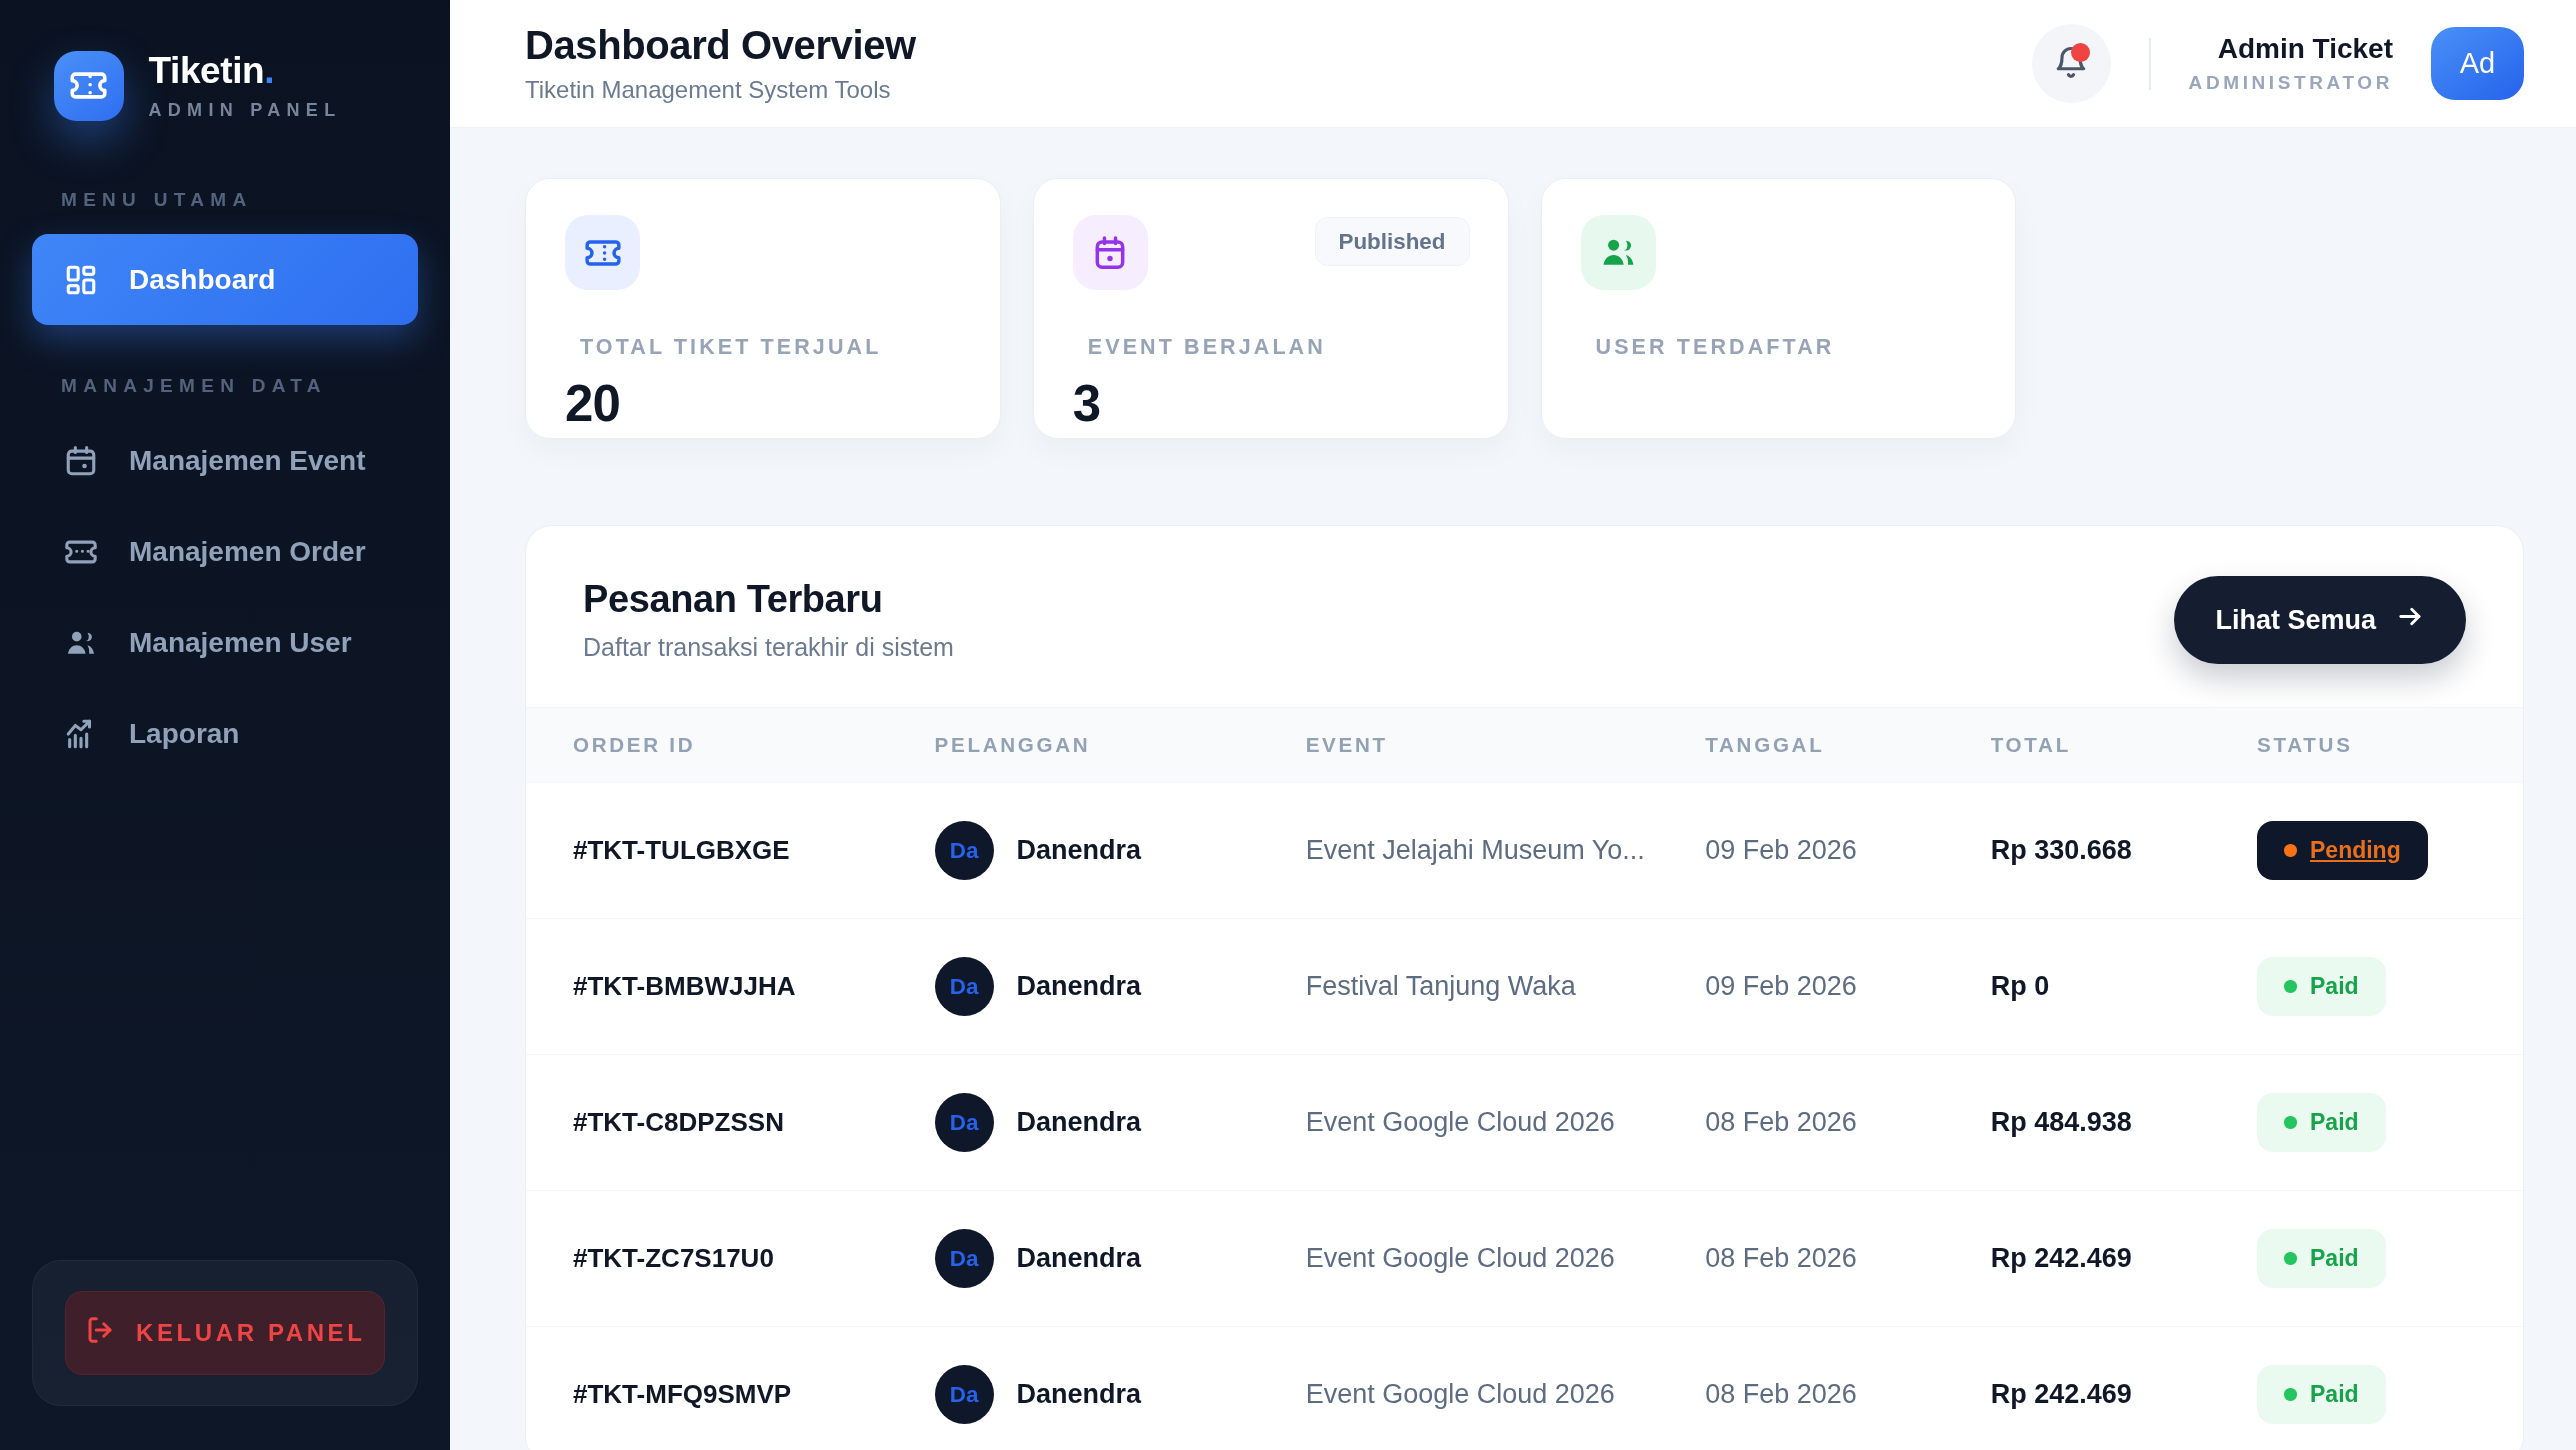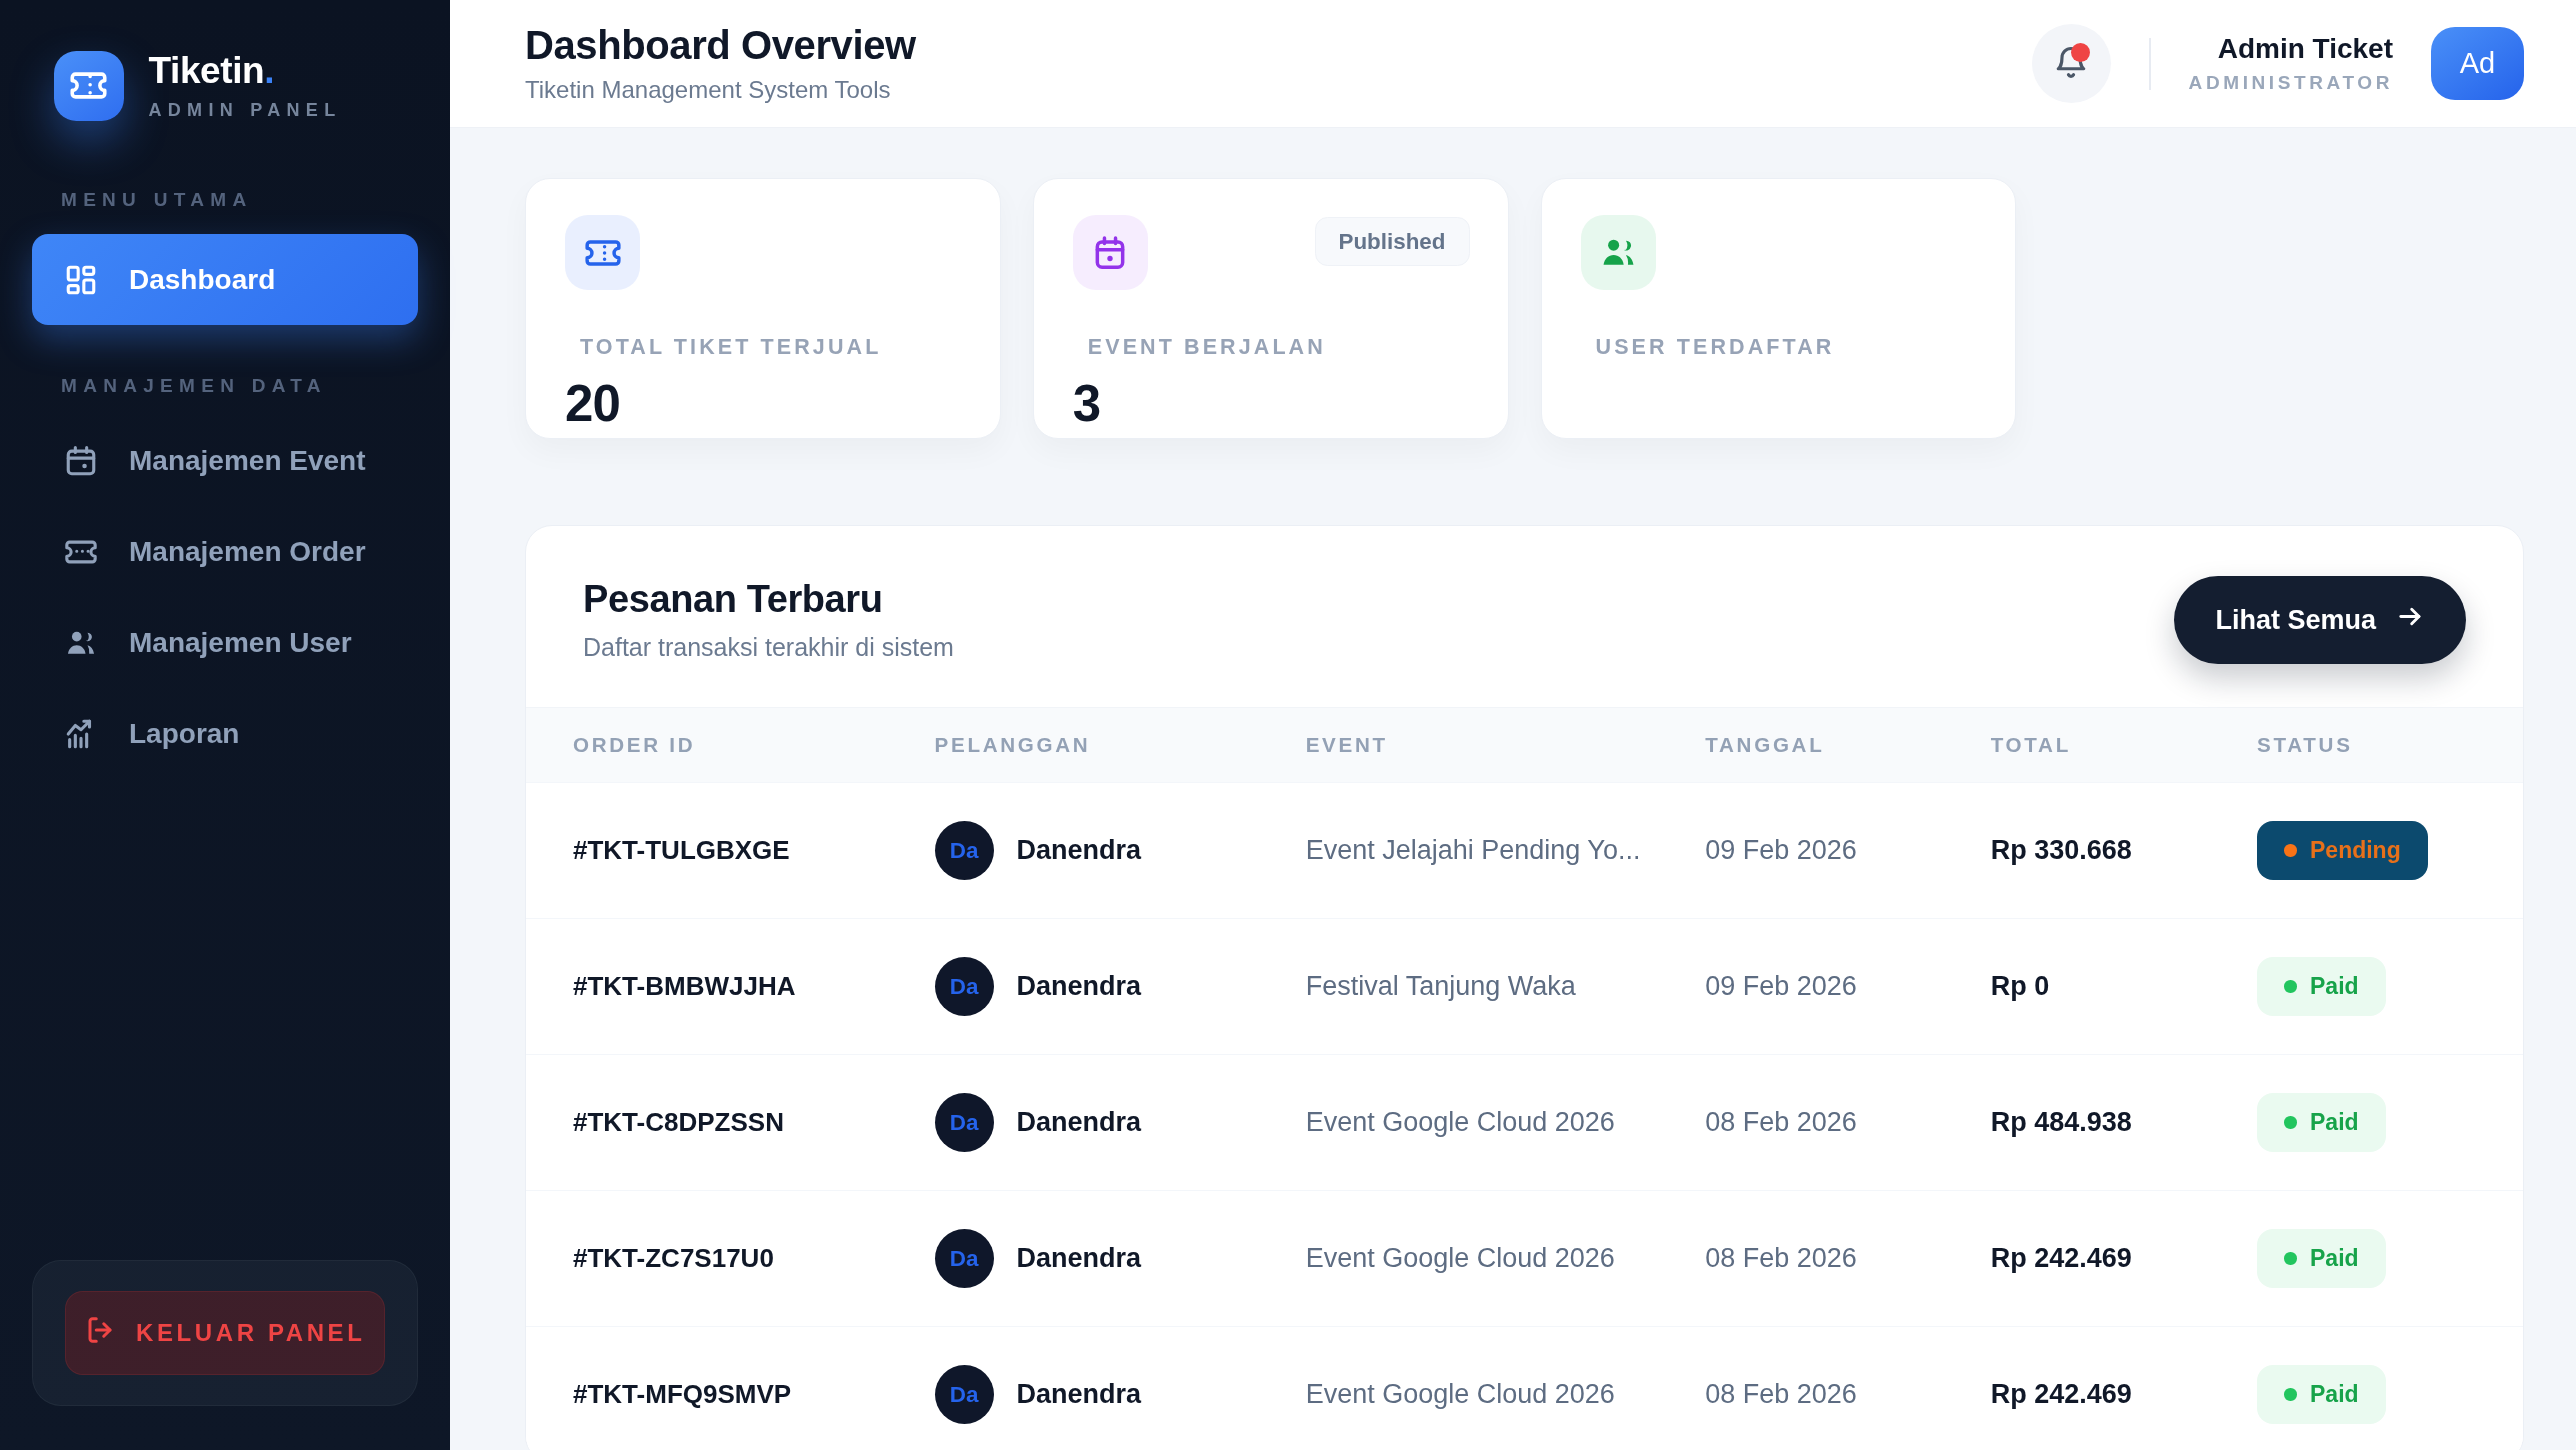--- a/index.html
+++ b/index.html
@@ -155,21 +155,21 @@
   }
   .cust-name { font-size: 27px; font-weight: 700; color: #101828; }
   .cell-event, .cell-date { font-size: 27px; color: #5d6c82; }
   .cell-total { font-size: 27px; font-weight: 800; color: #101828; }
   .badge {
     display: inline-flex; align-items: center; gap: 13.4px;
     height: 59px; padding: 0 27px; border-radius: 16px;
     font-size: 23px; font-weight: 700; justify-self: start;
   }
   .badge .dot { width: 12.5px; height: 12.5px; border-radius: 50%; }
-  .badge.pending { background: #0c4a6e; color: #e8701a; }
+  .badge.pending { background: #0f172a; color: #e8701a; text-decoration: underline; }
   .badge.pending .dot { background: #f97316; }
   .badge.paid { background: #eafaf0; color: #17a34a; }
   .badge.paid .dot { background: #22c55e; }
 </style>
 </head>
 <body>
 
 <aside class="sidebar">
   <div class="logo-row">
     <div class="logo-tile">
@@ -349,21 +349,21 @@
         <div class="th">TOTAL</div>
         <div class="th">STATUS</div>
       </div>
 
       <div class="grid-cols trow">
         <div class="cell-id">#TKT-TULGBXGE</div>
         <div class="cust">
           <div class="cust-avatar">Da</div>
           <div class="cust-name">Danendra</div>
         </div>
-        <div class="cell-event">Event Jelajahi Pending Yo...</div>
+        <div class="cell-event">Event Jelajahi Museum Yo...</div>
         <div class="cell-date">09 Feb 2026</div>
         <div class="cell-total">Rp 330.668</div>
         <div class="badge pending">
           <span class="dot"></span>
           <span>Pending</span>
         </div>
       </div>
 
       <div class="grid-cols trow">
         <div class="cell-id">#TKT-BMBWJJHA</div>

